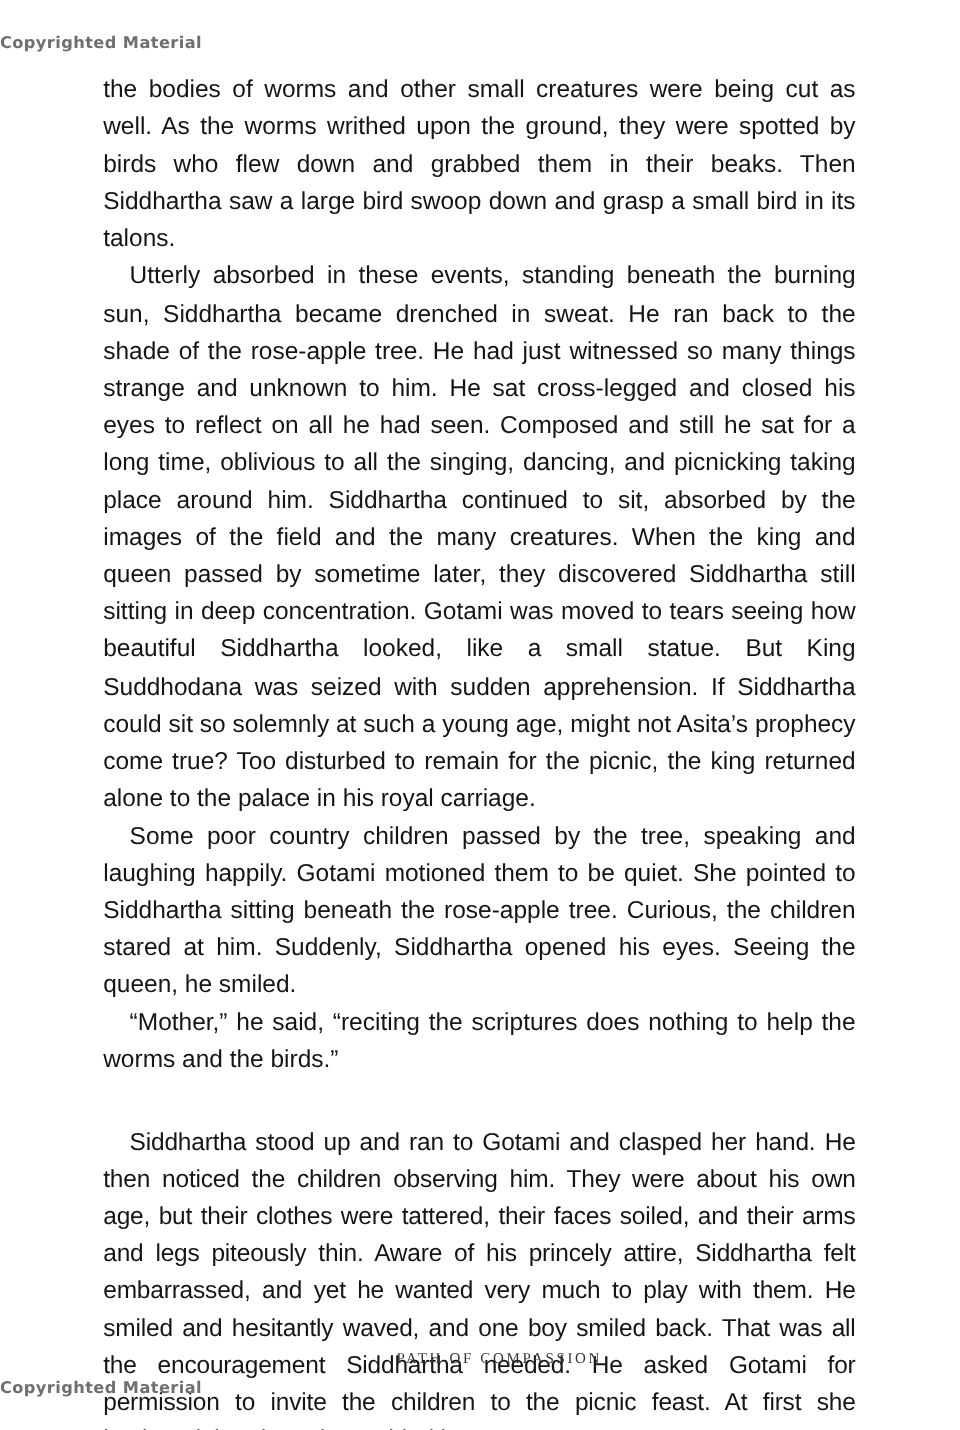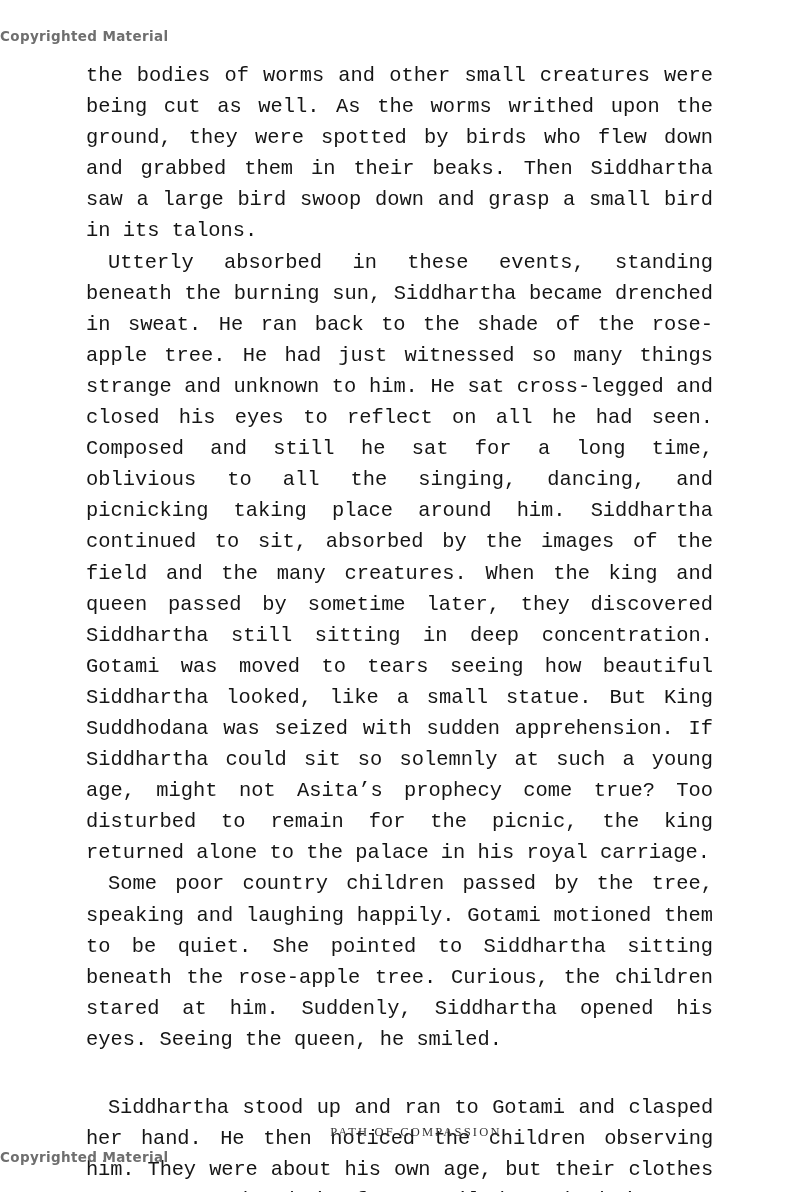--- a/index.html
+++ b/index.html
@@ -50,21 +50,21 @@
   
   .textblock {
     position: absolute;
     left: 86px;
     top: 60px;
     width: 627px;
   }
 
   .para {
     margin: 0;
-    font-family: Liberation Mono, monospace;
+    font-family: Liberation Sans, sans-serif;
     font-size: 20.4px;
     line-height: 31.1px;
     color: #151515;
     text-align: justify;
     text-justify: inter-word;
     -webkit-hyphens: none;
     hyphens: none;
   }
 
   .para.indent    { text-indent: 22px; }
@@ -84,20 +84,21 @@
   <div class="watermark watermark-top">Copyrighted Material</div>
 
   <div class="textblock">
 
     <p class="para noindent">the bodies of worms and other small creatures were being cut as well. As the worms writhed upon the ground, they were spotted by birds who flew down and grabbed them in their beaks. Then Siddhartha saw a large bird swoop down and grasp a small bird in its talons.</p>
 
     <p class="para indent">Utterly absorbed in these events, standing beneath the burning sun, Siddhartha became drenched in sweat. He ran back to the shade of the rose-apple tree. He had just witnessed so many things strange and unknown to him. He sat cross-legged and closed his eyes to reflect on all he had seen. Composed and still he sat for a long time, oblivious to all the singing, dancing, and picnicking taking place around him. Siddhartha continued to sit, absorbed by the images of the field and the many creatures. When the king and queen passed by sometime later, they discovered Siddhartha still sitting in deep concentration. Gotami was moved to tears seeing how beautiful Siddhartha looked, like a small statue. But King Suddhodana was seized with sudden apprehension. If Siddhartha could sit so solemnly at such a young age, might not Asita’s prophecy come true? Too disturbed to remain for the picnic, the king returned alone to the palace in his royal carriage.</p>
 
     <p class="para indent">Some poor country children passed by the tree, speaking and laughing happily. Gotami motioned them to be quiet. She pointed to Siddhartha sitting beneath the rose-apple tree. Curious, the children stared at him. Suddenly, Siddhartha opened his eyes. Seeing the queen, he smiled.</p>
 
+    <p class="para indent">“Mother,” he said, “reciting the scriptures does nothing to help the worms and the birds.”</p>
 
     <p class="para indent tight">Siddhartha stood up and ran to Gotami and clasped her hand. He then noticed the children observing him. They were about his own age, but their clothes were tattered, their faces soiled, and their arms and legs piteously thin. Aware of his princely attire, Siddhartha felt embarrassed, and yet he wanted very much to play with them. He smiled and hesitantly waved, and one boy smiled back. That was all the encouragement Siddhartha needed. He asked Gotami for permission to invite the children to the picnic feast. At first she hesitated, but then she nodded in assent.</p>
 
   </div>
 
   <div class="running-head">PATH OF COMPASSION</div>
 
   <div class="watermark watermark-bottom">Copyrighted Material</div>
 
 </div>

